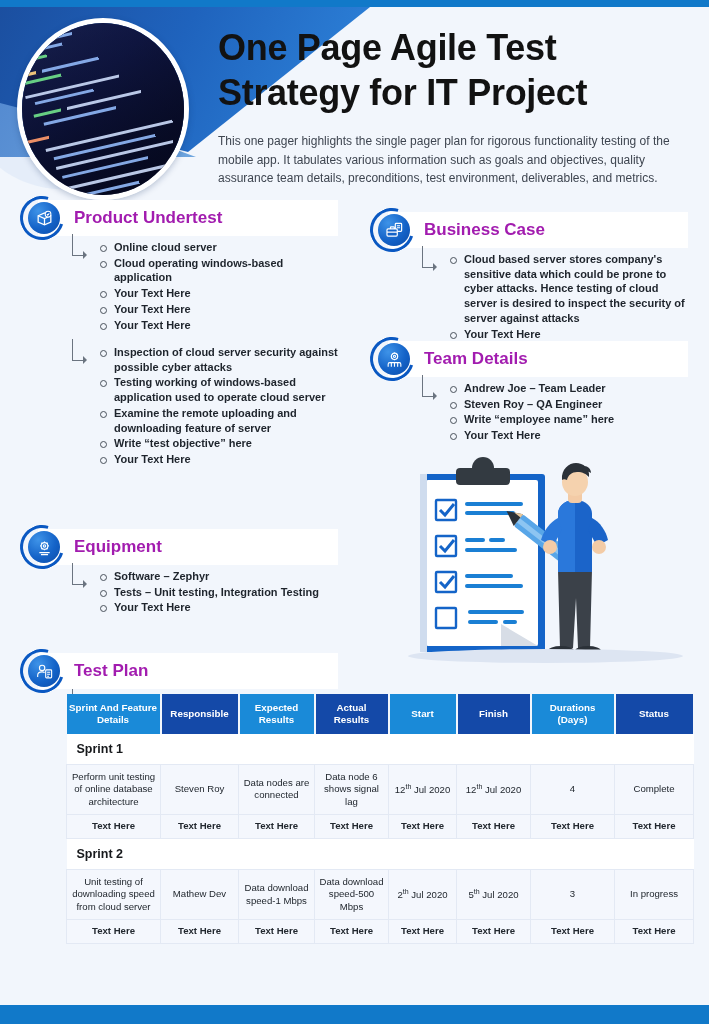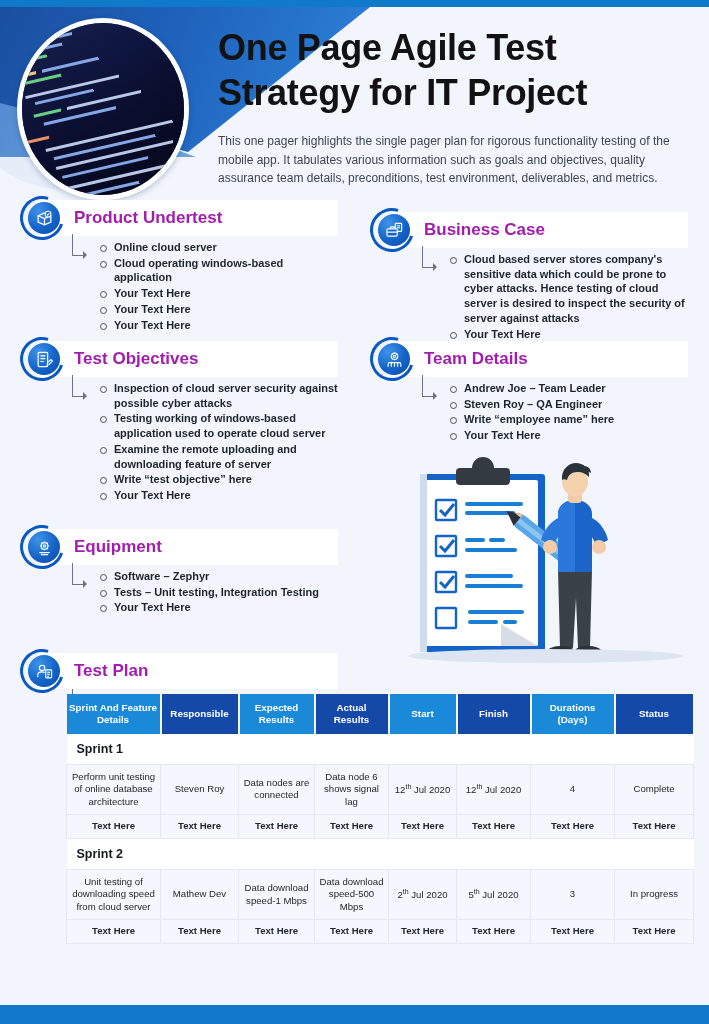--- a/index.html
+++ b/index.html
@@ -246,33 +246,20 @@
     <div class="sec-body">
       <span class="arrow-tail"></span>
       <ul class="bullets">
         <li>Cloud based server stores company's sensitive data which could be prone to cyber attacks. Hence testing of cloud server is desired to inspect the security of server against attacks</li>
         <li>Your Text Here</li>
       </ul>
     </div>
   </div>
 
   <div class="section" style="left:38px; top:341px; width:300px;">
-    <div class="sec-head">
-      <div class="sec-icon">
-        <div class="ring"></div>
-        <div class="disc">
-          <svg width="19" height="19" viewBox="0 0 24 24" fill="none" stroke="#fff" stroke-width="1.5">
-            <rect x="4" y="3" width="12" height="18" rx="1.4"></rect>
-              <path d="M7 7.5h6M7 11h6M7 14.5h4"></path>
-            <path d="m16 16 4-4 2 2-4 4-2.6.6z" fill="#1463c8"></path>
-          </svg>
-        </div>
-      </div>
-      <span class="sec-title">Test Objectives</span>
-    </div>
     <div class="sec-body">
       <span class="arrow-tail"></span>
       <ul class="bullets">
         <li>Inspection of cloud server security against possible cyber attacks</li>
         <li>Testing working of windows-based application used to operate cloud server</li>
         <li>Examine the remote uploading and downloading feature of server</li>
         <li>Write “test objective” here</li>
         <li>Your Text Here</li>
       </ul>
     </div>

